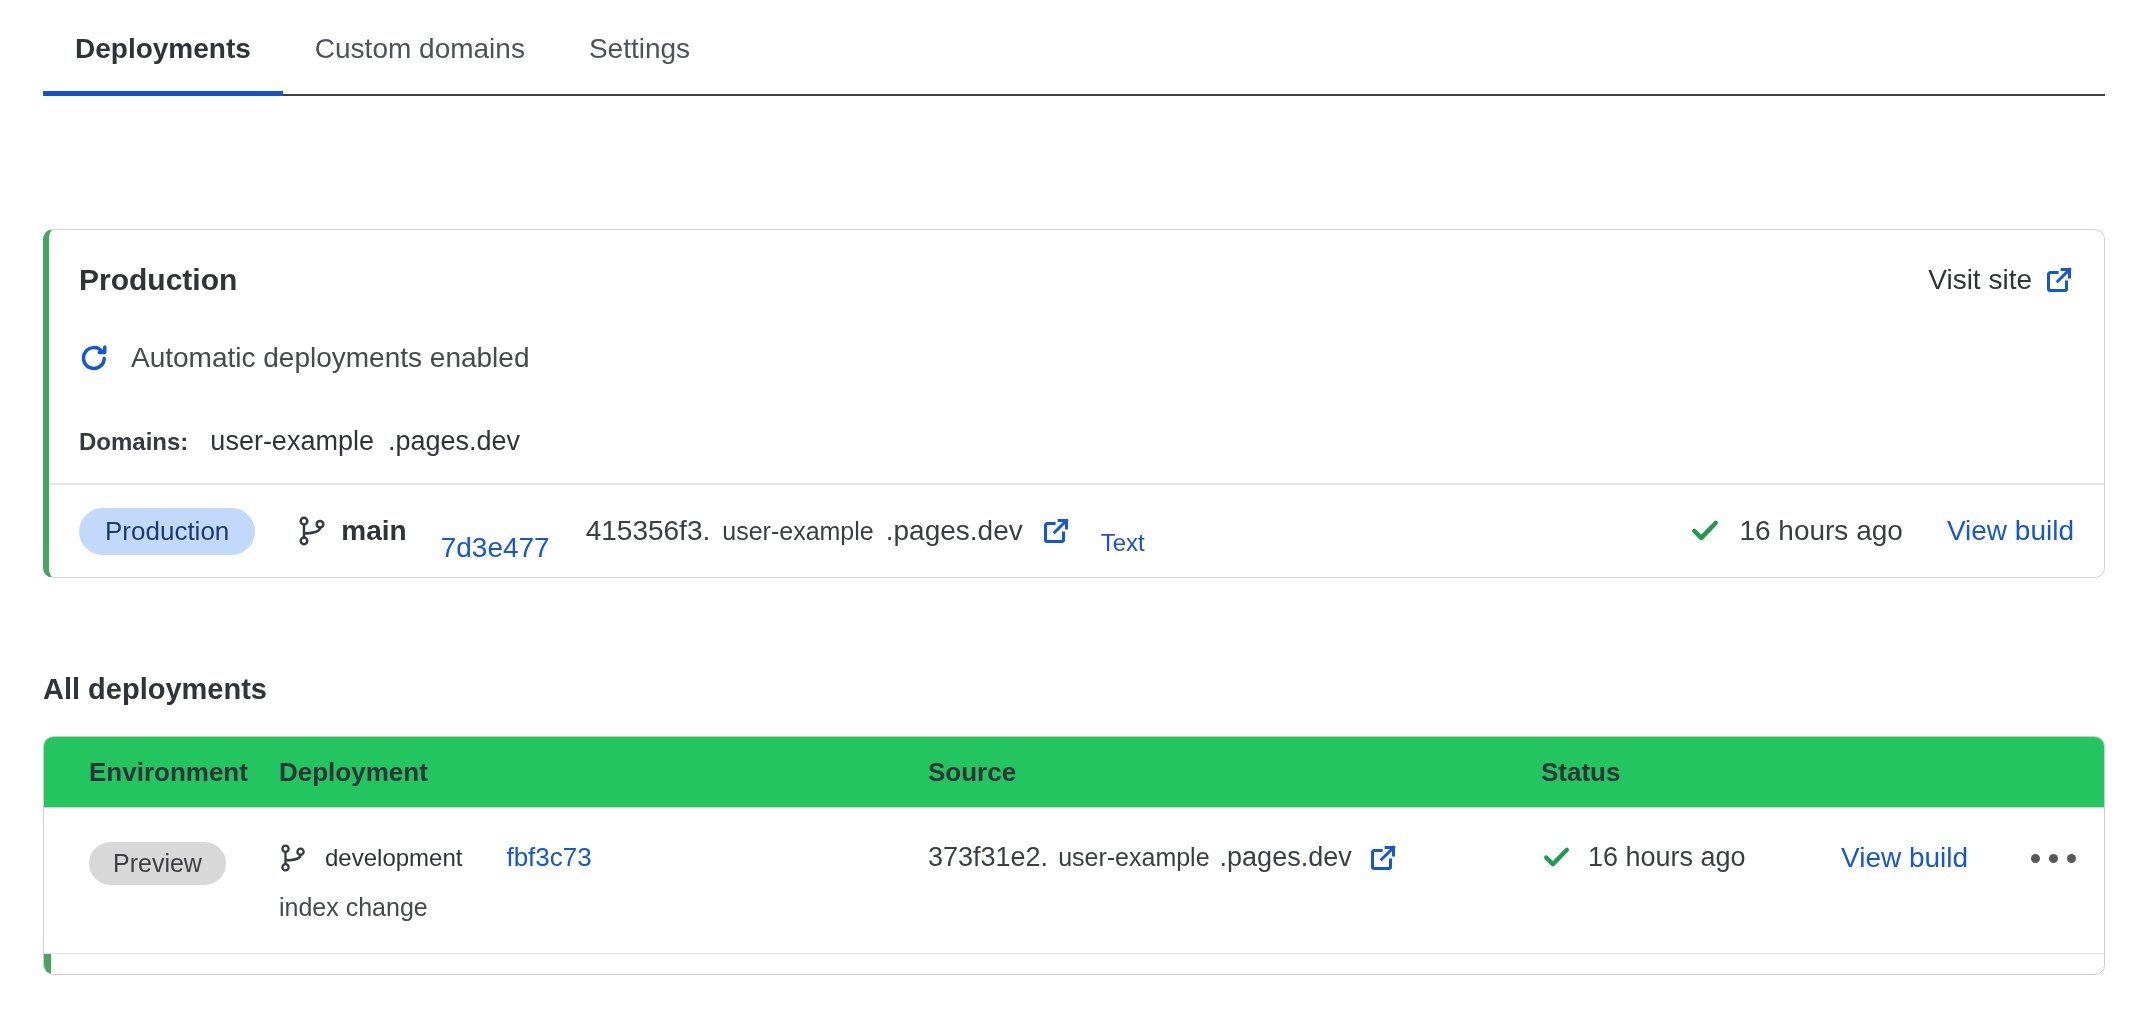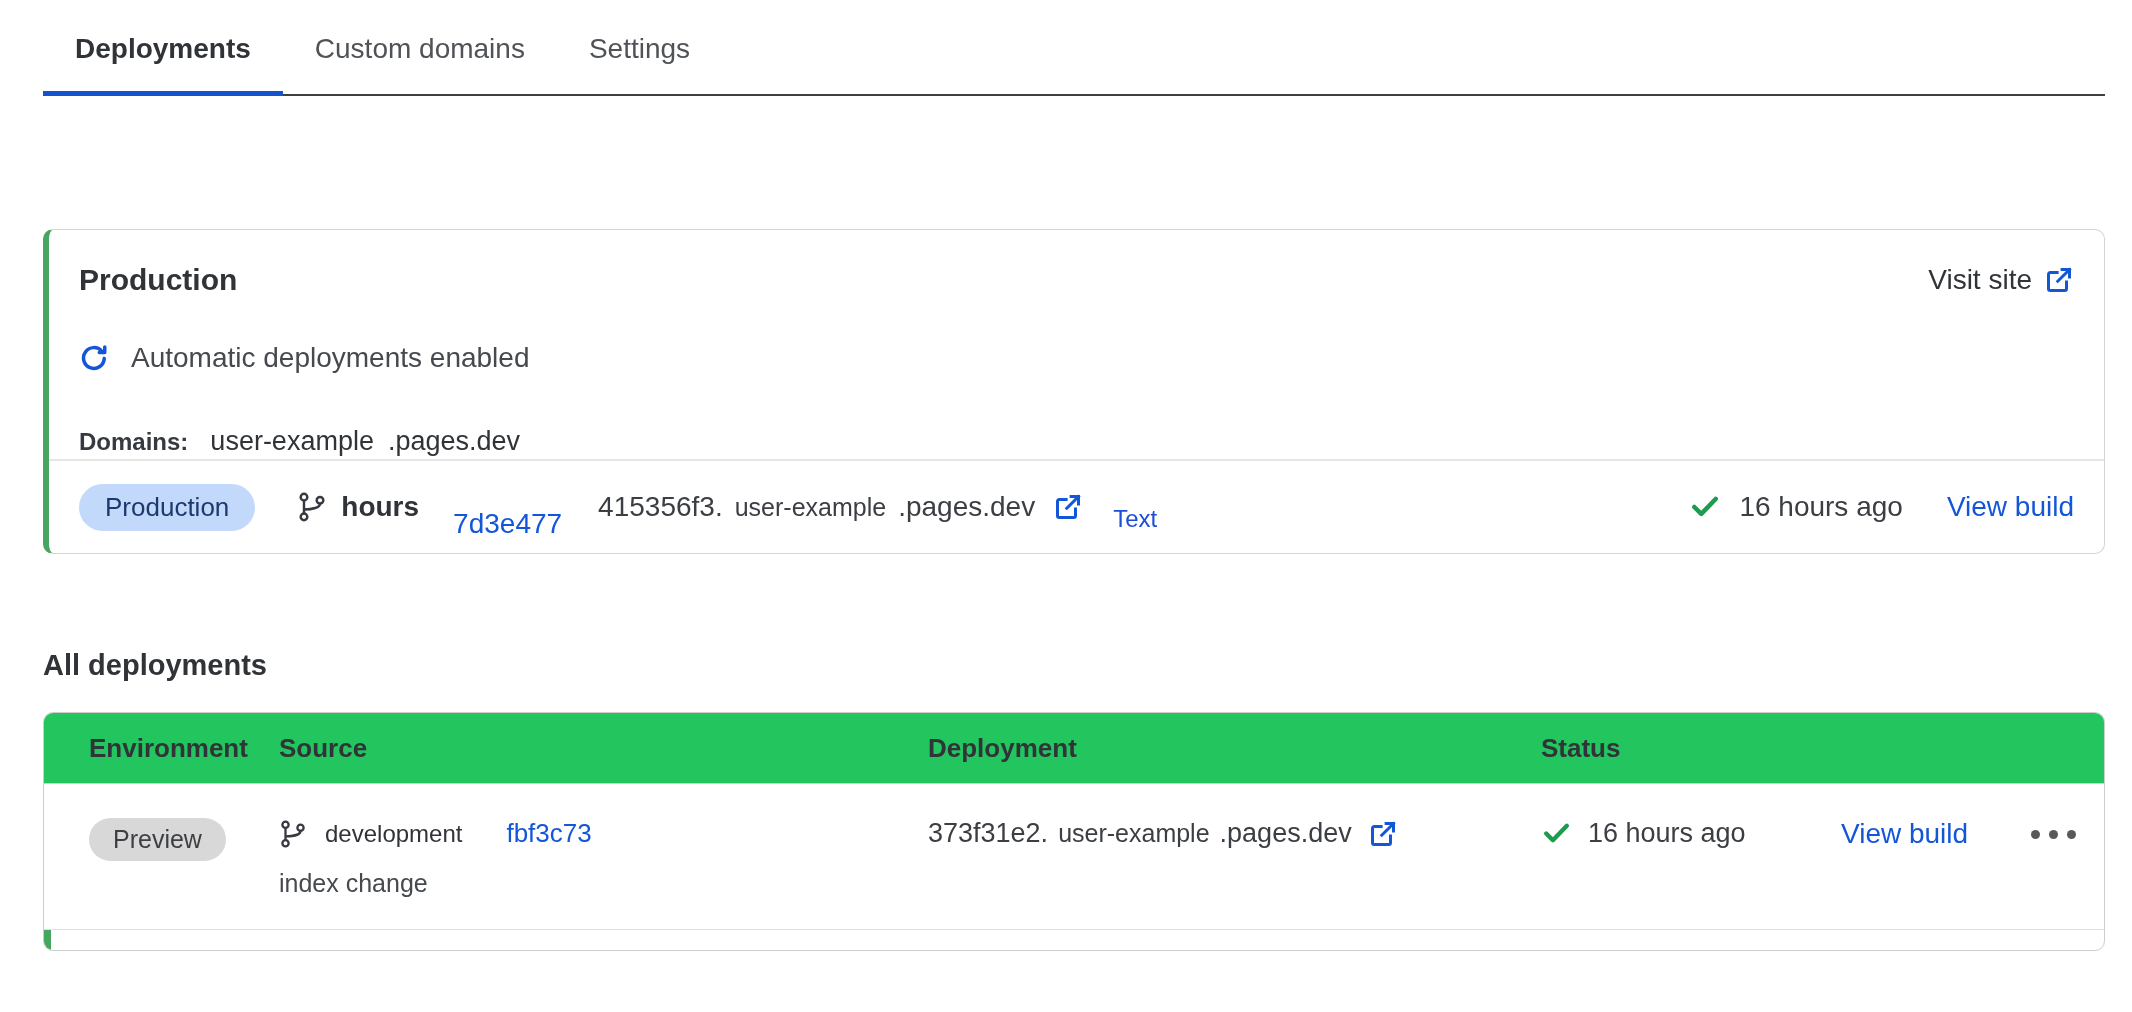--- a/index.html
+++ b/index.html
@@ -13,21 +13,21 @@
   .tab.active{color:#303338;font-weight:700;border-bottom-color:#1353cb;}
 
   
   .card{margin-top:133px;background:#fff;border:1px solid #d4d4d4;border-left:6px solid #46a55f;
     border-radius:10px;}
   .card-inner{padding:30px 30px 0 30px;}
   .card-head{display:flex;justify-content:space-between;align-items:flex-start;}
   .card-title{font-size:30px;font-weight:600;line-height:40px;color:#303338;}
   .visit-site{display:flex;align-items:center;gap:12px;font-size:28px;color:#303338;cursor:pointer;line-height:40px;}
   .autodeploy{margin-top:40px;display:flex;align-items:center;gap:22px;font-size:28px;color:#46494e;line-height:36px;}
-  .domains-line{margin-top:48px;display:flex;align-items:baseline;gap:22px;
+  .domains-line{margin-top:48px;margin-bottom:24px;display:flex;align-items:baseline;gap:22px;
     font-size:27px;color:#303338;line-height:34px;}
   .domains-label{font-size:24px;font-weight:700;color:#36393f;}
   .domain-suffix{margin-left:-8px;}
   .card-row{border-top:2px solid #e6e6e6;height:92px;display:flex;align-items:center;padding:0 30px;}
 
   .pill{display:inline-block;border-radius:999px;white-space:nowrap;}
   .pill-production{background:#c3d9fc;color:#1c3a6e;font-size:26px;padding:8px 26px;}
   .pill-preview{background:#d8d8d8;color:#3d3f42;font-size:25px;padding:7px 24px;}
 
   .branch-group{display:flex;align-items:center;gap:14px;margin-left:42px;}
@@ -114,21 +114,21 @@
       <span class="branch-group">
         <span class="icon">
           <svg width="30" height="32" viewBox="0 0 24 26" fill="none" stroke="#36393f" stroke-width="2">
             <circle cx="5.5" cy="5" r="2.7"></circle>
             <circle cx="5.5" cy="21" r="2.7"></circle>
             <circle cx="18.5" cy="7.5" r="2.7"></circle>
             <path d="M5.5 7.9v10.2"></path>
             <path d="M5.5 15c7 0 13-1.6 13-4.7"></path>
           </svg>
         </span>
-        <span class="branch-name">hours</span>
+        <span class="branch-name">main</span>
       </span>
 
       <span class="link commit-link">7d3e477</span>
 
       <span class="url-group">
         <span>415356f3.</span>
         <span class="url-project">user-example</span>
         <span>.pages.dev</span>
         <span class="icon" style="margin-left:6px;">
           <svg width="30" height="30" viewBox="0 0 24 24" fill="none" stroke="#1456d8" stroke-width="2.4" stroke-linecap="square">
@@ -151,22 +151,22 @@
         <span class="link view-build">View build</span>
       </span>
     </div>
   </div>
 
   <div class="section-heading">All deployments</div>
 
   <div class="table">
     <div class="tgrid thead">
       <div class="th cell-pad">Environment</div>
+      <div class="th">Deployment</div>
       <div class="th">Source</div>
-      <div class="th">Deployment</div>
       <div class="th">Status</div>
       <div class="th"></div>
       <div class="th"></div>
     </div>
 
     <div class="tgrid trow">
       <div class="cell-pad">
         <span class="pill pill-preview">Preview</span>
       </div>
 

